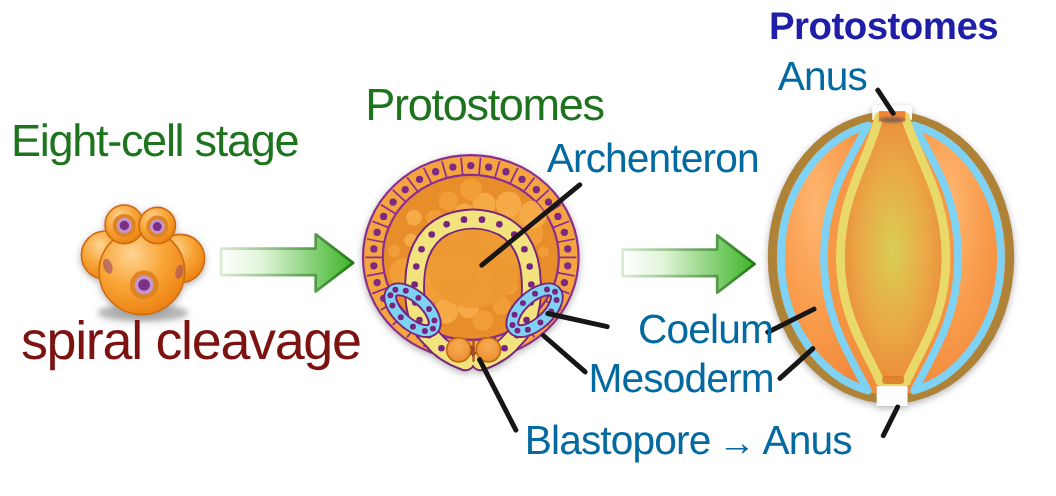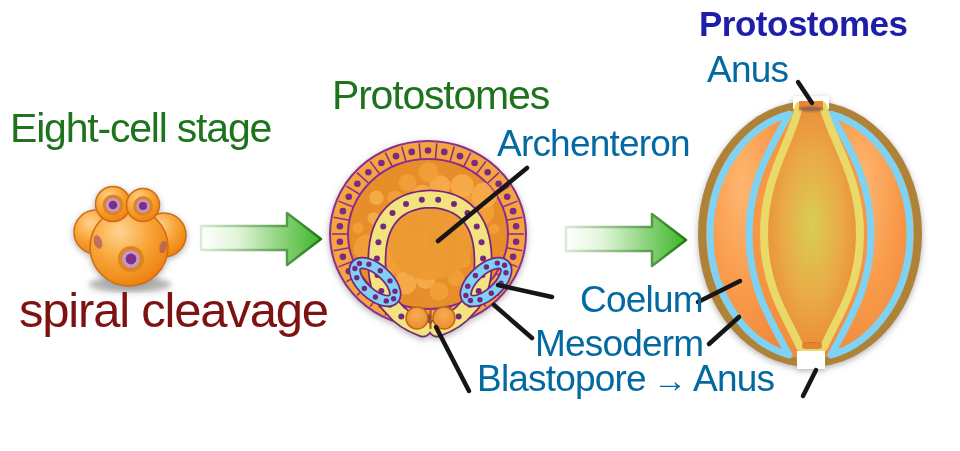--- a/index.html
+++ b/index.html
@@ -311,19 +311,19 @@
   </svg>
 
   <div class="lbl green" style="left:10px; top:108px;text-align:center;">Eight-cell stage</div>
   <div class="lbl maroon" style="left:19px; top:286px;">spiral cleavage</div>
   <div class="lbl green" style="left:332px; top:75px;">Protostomes</div>
   <div class="lbl bluettl" style="left:699px; top:6px;">Protostomes</div>
   <div class="lbl black37" style="left:497px; top:125px;text-align:right;">Archenteron</div>
   <div class="lbl black37" style="left:707px; top:51px;">Anus</div>
   <div class="lbl black37" style="left:556px; top:281px;margin-left:24px;">Coelum</div>
   <div class="lbl black37" style="left:535px; top:325px;">Mesoderm</div>
-  <div class="lbl black37 row" style="left:477px; top:360px;">
+  <div class="lbl black37 row" style="left:477px; top:382px;align-items:flex-end;">
     <span>Blastopore</span>
     <span class="arrowglyph">→</span>
     <span>Anus</span>
   </div>
 
 </div>
 
 </body></html>

